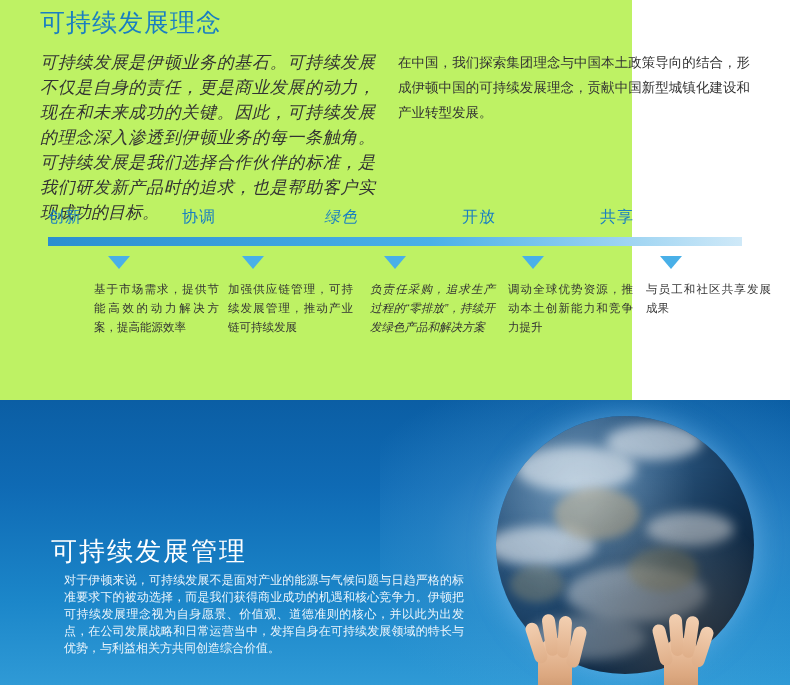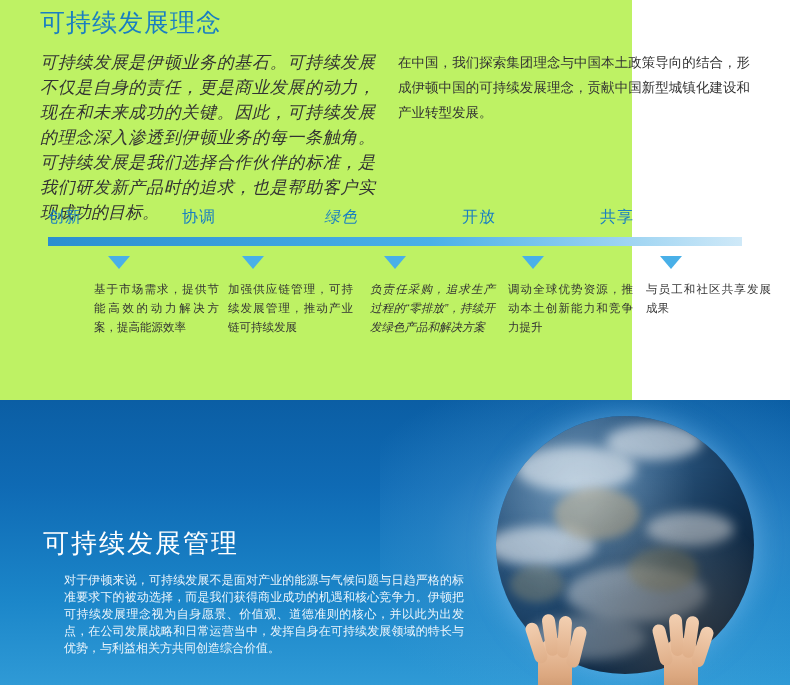--- a/index.html
+++ b/index.html
@@ -128,21 +128,21 @@
     height: 360px;
     background: radial-gradient(ellipse at 45% 50%, rgba(160,210,245,0.55) 0%, rgba(80,160,215,0.25) 45%, rgba(11,94,164,0) 70%);
   }
   .bottom-title {
     position: absolute;
     left: 35px;
     top: 118px;
     font-size: 26px;
     color: #ffffff;
     letter-spacing: 2px;
-    margin: 8px;
+    margin: 16px;
     font-weight: normal;
   }
   .bottom-body {
     position: absolute;
     left: 36px;
     top: 172px;
     width: 400px;
     font-size: 12px;
     line-height: 17px;
     color: #eaf4fc;

